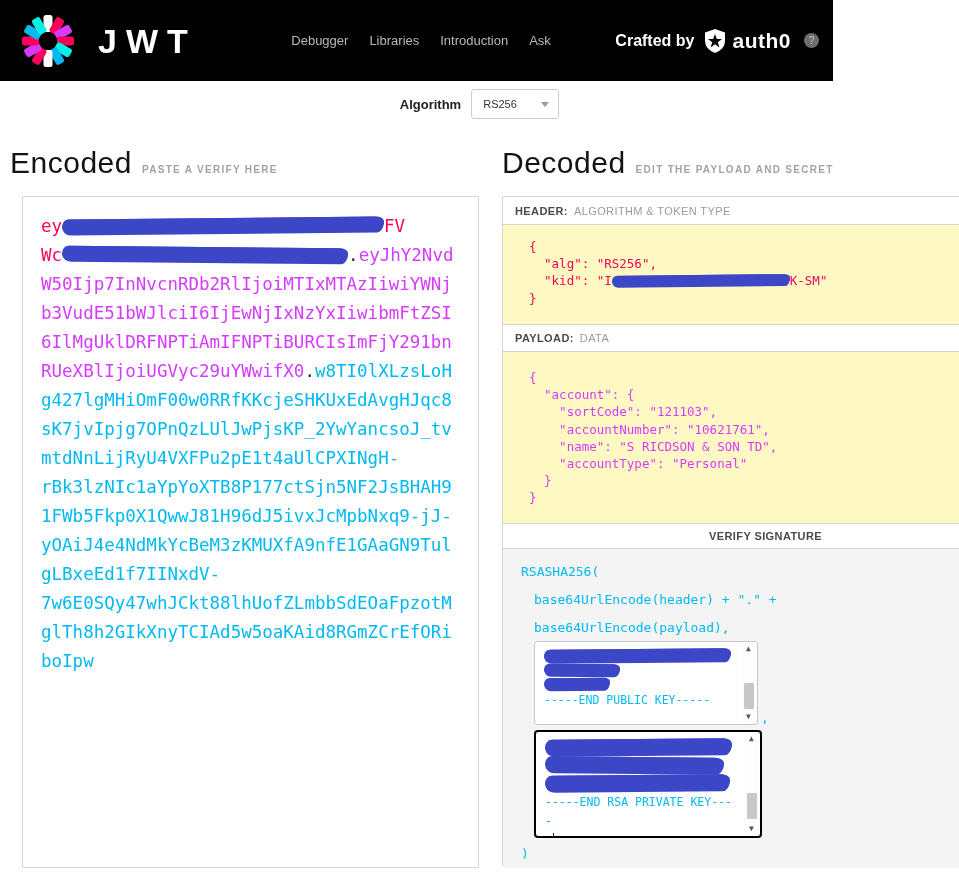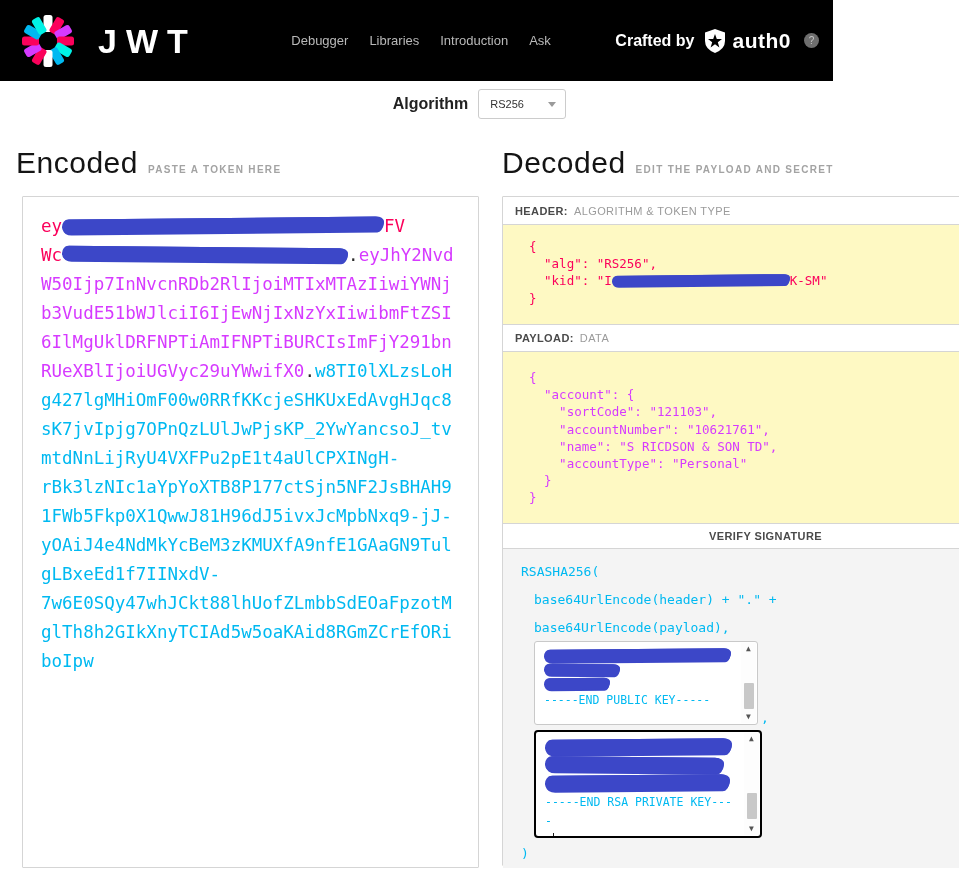--- a/index.html
+++ b/index.html
@@ -21,21 +21,21 @@
   .crafted { color:#fff; font-size:16px; font-weight:700; }
   .auth0 { display:flex; align-items:center; gap:5px; cursor:pointer; }
   .auth0-text { color:#fff; font-size:21px; font-weight:700; letter-spacing:0.5px; }
   .help-circle { width:15px; height:15px; border-radius:50%; background:#6e6e6e;
                  color:#c7c7c7; font-size:10px; display:flex; align-items:center;
                  justify-content:center; cursor:pointer; margin-left:4px; }
 
   
   .algo-row { left:0; top:88px; width:959px; height:32px; display:flex;
               align-items:center; justify-content:center; gap:10px; }
-  .algo-label { font-size:16px; font-weight:700; color:#222; }
+  .algo-label { font-size:13px; font-weight:700; color:#222; }
   .algo-select { width:88px; height:30px; border:1px solid #ccc; border-radius:3px;
                  background:#fff; display:flex; align-items:center;
                  justify-content:space-between; padding:0 9px 0 11px;
                  font-size:11px; color:#333; cursor:pointer; }
   .chev { width:0; height:0; border-left:4px solid transparent;
           border-right:4px solid transparent; border-top:5px solid #9a9a9a; }
 
   
   .sect-head { display:flex; align-items:baseline; gap:10px; }
   .sect-title { font-size:30px; font-weight:300; color:#141414; letter-spacing:0.5px; }
@@ -142,23 +142,23 @@
 </div>
 
 <div class="abs algo-row">
   <span class="algo-label">Algorithm</span>
   <div class="algo-select">
     <span>RS256</span>
     <span class="chev"></span>
   </div>
 </div>
 
-<div class="abs sect-head" style="left:16px; top:146px;">
+<div class="abs sect-head" style="left:10px; top:146px;">
   <span class="sect-title">Encoded</span>
-  <span class="sect-sub">PASTE A TOKEN HERE</span>
+  <span class="sect-sub">PASTE A VERIFY HERE</span>
 </div>
 
 <div class="abs encoded-box">
   <div class="token">
       <div class="cl"><span style="color: rgb(251, 1, 91);">ey</span><span class="redact" style="width: 322px; height: 15px;"></span><span style="color: rgb(251, 1, 91);">FV</span></div>
       <div class="cl"><span style="color: rgb(251, 1, 91);">Wc</span><span class="redact" style="width: 286px; height: 15px;"></span><span style="color: rgb(43, 43, 43);">.</span><span style="color: rgb(214, 58, 255);">eyJhY2Nvd</span></div>
       <div class="cl"><span style="color: rgb(214, 58, 255);">W50Ijp7InNvcnRDb2RlIjoiMTIxMTAzIiwiYWNj</span></div>
       <div class="cl"><span style="color: rgb(214, 58, 255);">b3VudE51bWJlciI6IjEwNjIxNzYxIiwibmFtZSI</span></div>
       <div class="cl"><span style="color: rgb(214, 58, 255);">6IlMgUklDRFNPTiAmIFNPTiBURCIsImFjY291bn</span></div>
       <div class="cl"><span style="color: rgb(214, 58, 255);">RUeXBlIjoiUGVyc29uYWwifX0</span><span style="color: rgb(43, 43, 43);">.</span><span style="color: rgb(0, 185, 241);">w8TI0lXLzsLoH</span></div>

